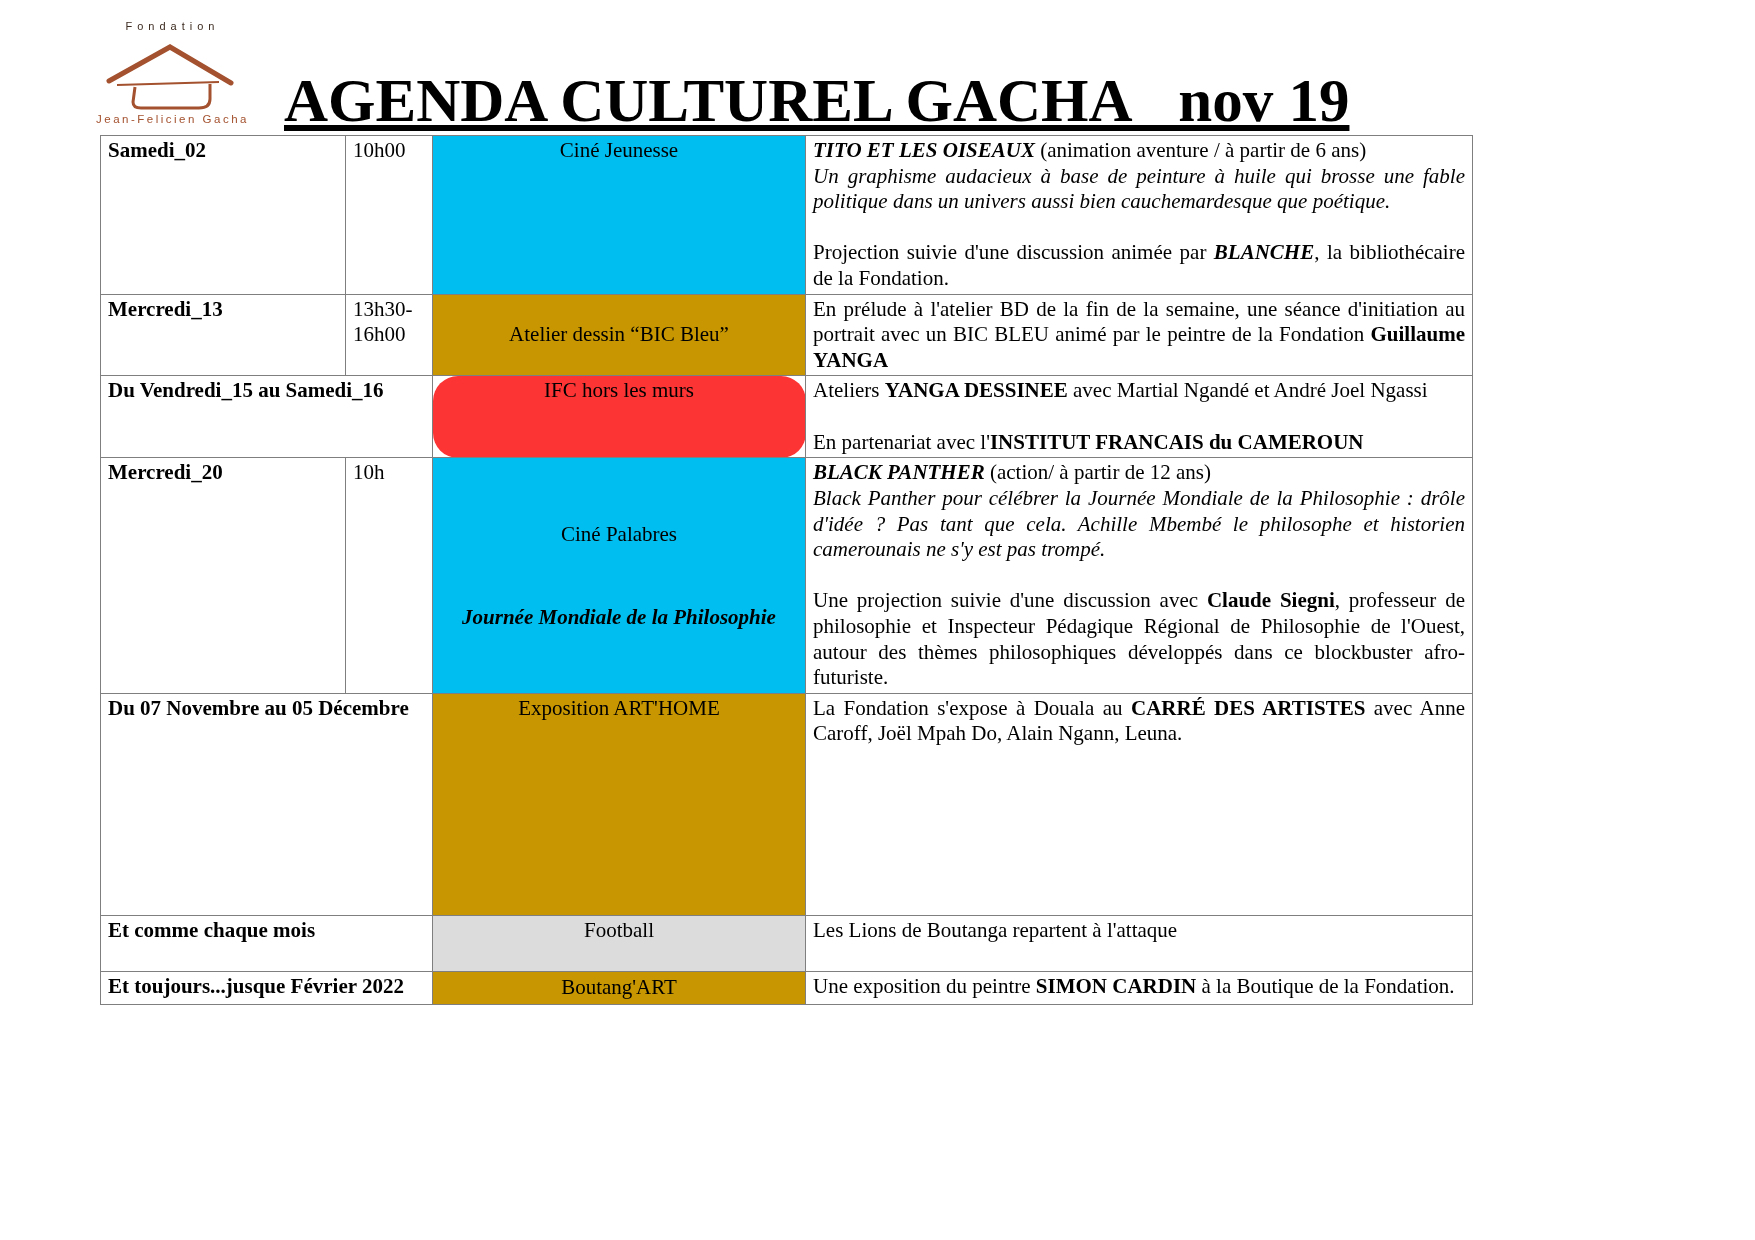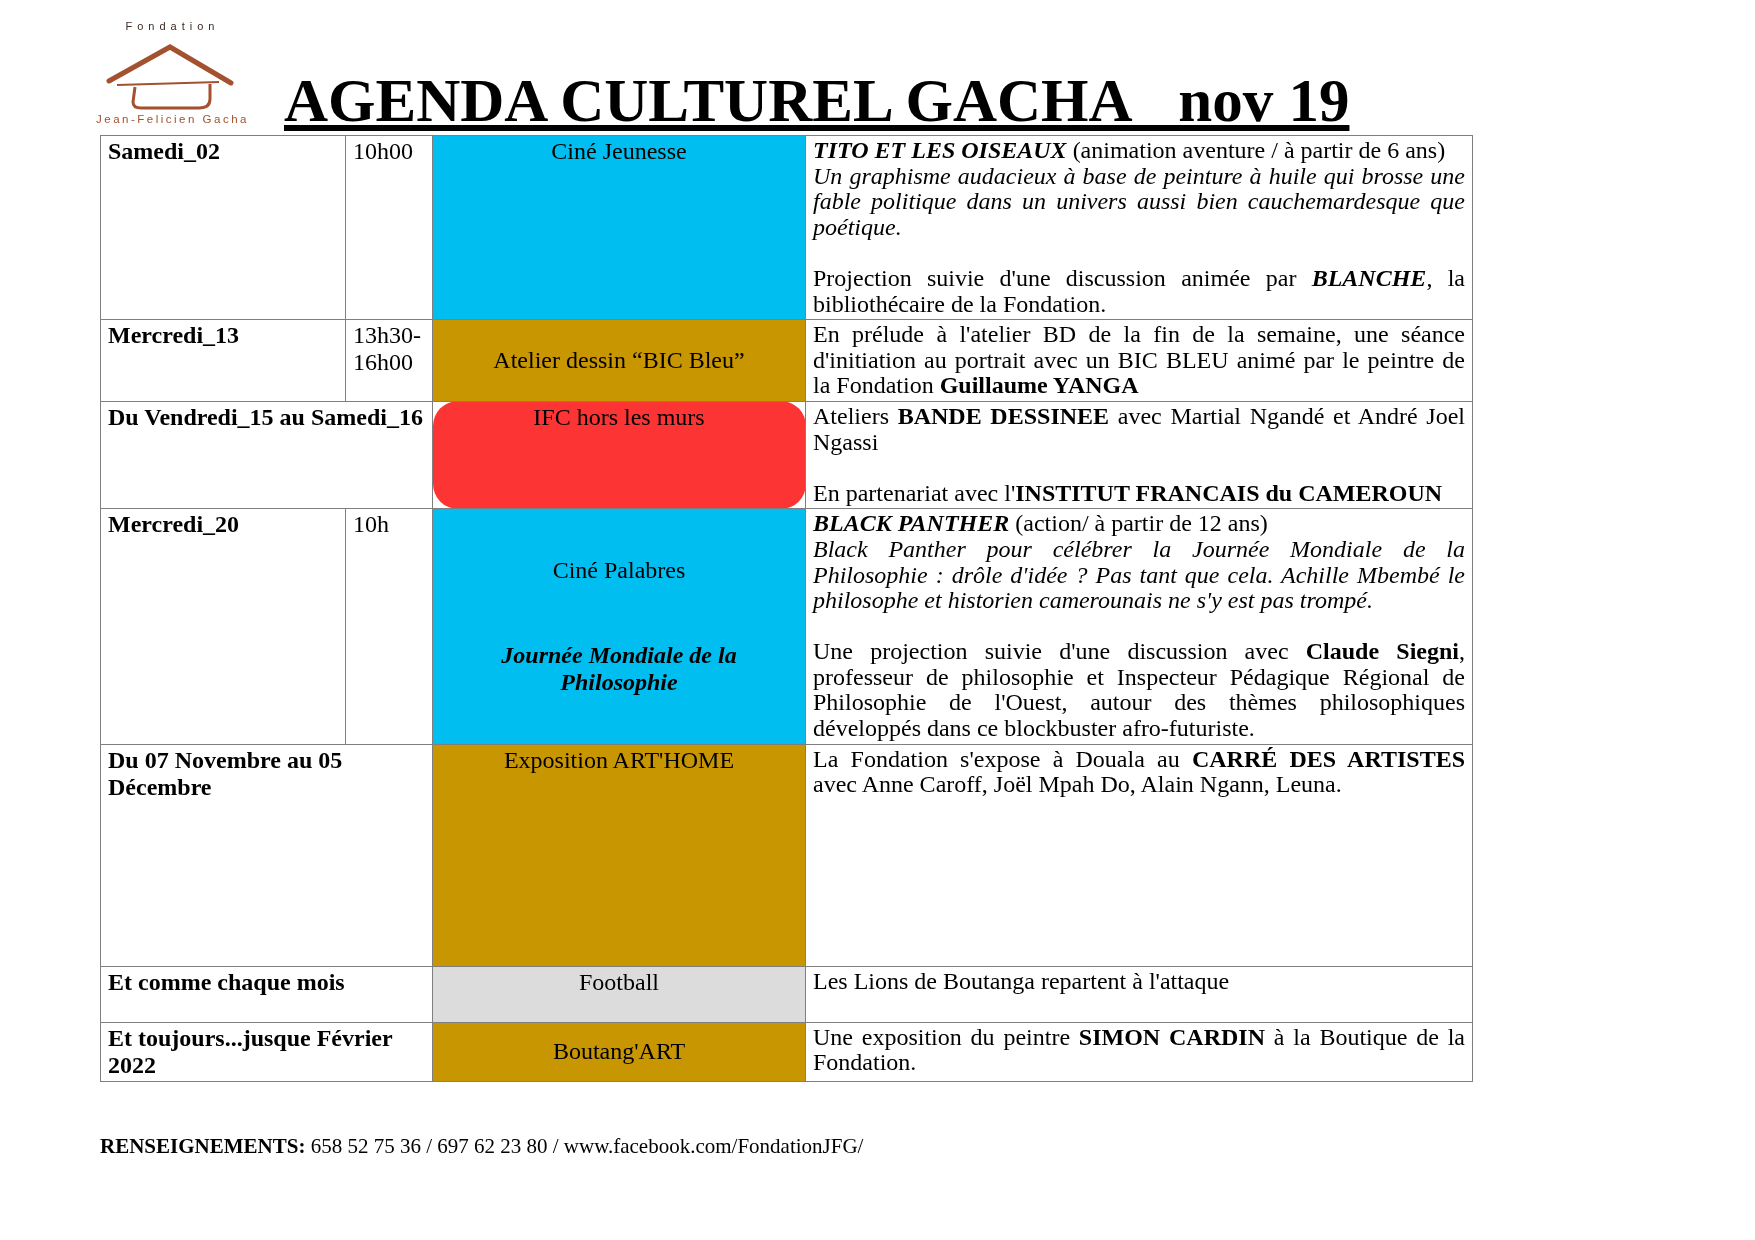--- a/index.html
+++ b/index.html
@@ -26,21 +26,21 @@
     font-size:61px; font-weight:bold; white-space:nowrap;text-decoration:underline;
   }
 
   
   table.agenda {
     position:absolute; left:100px; top:135px;
     width:1372px; border-collapse:collapse; table-layout:fixed;
   }
   table.agenda td {
     border:1px solid #7f7f7f; vertical-align:top;
-    font-size:24px; padding:2px 7px;
+    font-size:21px; padding:2px 7px;
   }
   td.date { font-weight:bold; font-size:20px; padding-top:5px; }
   td.time { font-size:20px; padding-top:5px; }
   td.event { text-align:center; font-size:20px; padding:5px 4px; }
   td.desc  { text-align:justify; line-height:25.6px; padding:3px 8px 3px 10px; }
 
   tbody tr:nth-child(1){ height:154px; }
   tbody tr:nth-child(2){ height:31px; }
   tbody tr:nth-child(3){ height:82px; }
   tbody tr:nth-child(4){ height:80px; }
@@ -111,21 +111,21 @@
           <td class="desc">
             <div class="para"><span>En prélude à l'atelier BD de la fin de la semaine, une séance d'initiation au portrait avec un BIC BLEU animé par le peintre de la Fondation </span><span class="b">Guillaume YANGA</span></div>
           </td>
         </tr>
         <tr>
           <td class="date" colspan="2">Du Vendredi_15 au Samedi_16</td>
           <td class="event" style="background: rgb(252, 52, 52); border-radius: 25px;">
             <div class="event-line">IFC hors les murs</div>
           </td>
           <td class="desc">
-            <div class="para"><span>Ateliers </span><span class="b">BANDE DESSINEE</span><span> avec Martial Ngandé et André Joel Ngassi</span></div>
+            <div class="para"><span>Ateliers </span><span class="b">YANGA DESSINEE</span><span> avec Martial Ngandé et André Joel Ngassi</span></div>
             <div class="para blank">&nbsp;</div>
             <div class="para"><span>En partenariat avec l'</span><span class="b">INSTITUT FRANCAIS du CAMEROUN</span></div>
           </td>
         </tr>
         <tr>
           <td class="date">Mercredi_20</td>
           <td class="time">10h</td>
           <td class="event" style="background: rgb(0, 191, 240); margin-top: 33px;">
             <div class="event-line">Ciné Palabres</div>
             <div class="event-line gap b i">Journée Mondiale de la Philosophie</div>
@@ -160,15 +160,14 @@
           <td class="event" style="background: rgb(199, 150, 0);">
             <div class="event-line">Boutang'ART</div>
           </td>
           <td class="desc">
             <div class="para"><span>Une exposition du peintre  </span><span class="b">SIMON CARDIN</span><span> à la Boutique de la Fondation.</span></div>
           </td>
         </tr>
       </tbody>
   </table>
 
-  <div class="footer"><span class="label">RENSEIGNEMENTS:</span><span> 658 52 75 36 / 697 62 23 80 / www.facebook.com/FondationJFG/</span></div>
 
 </div>
 
 </body></html>

